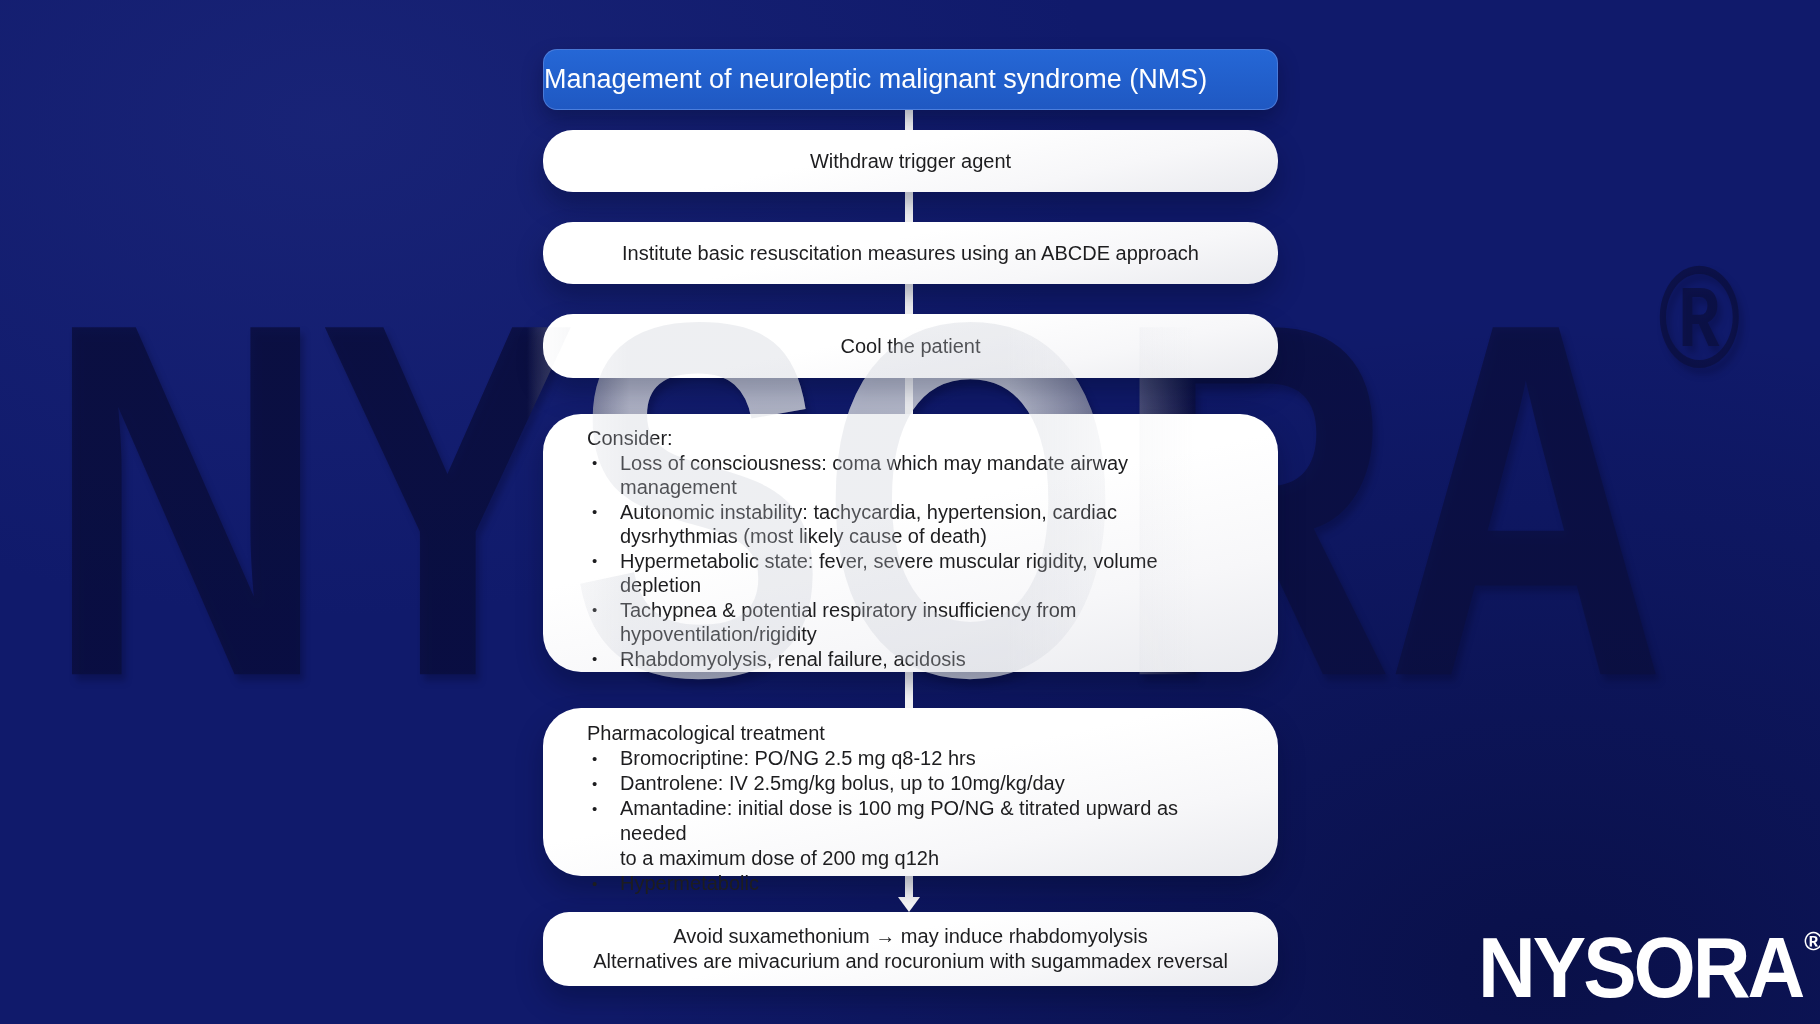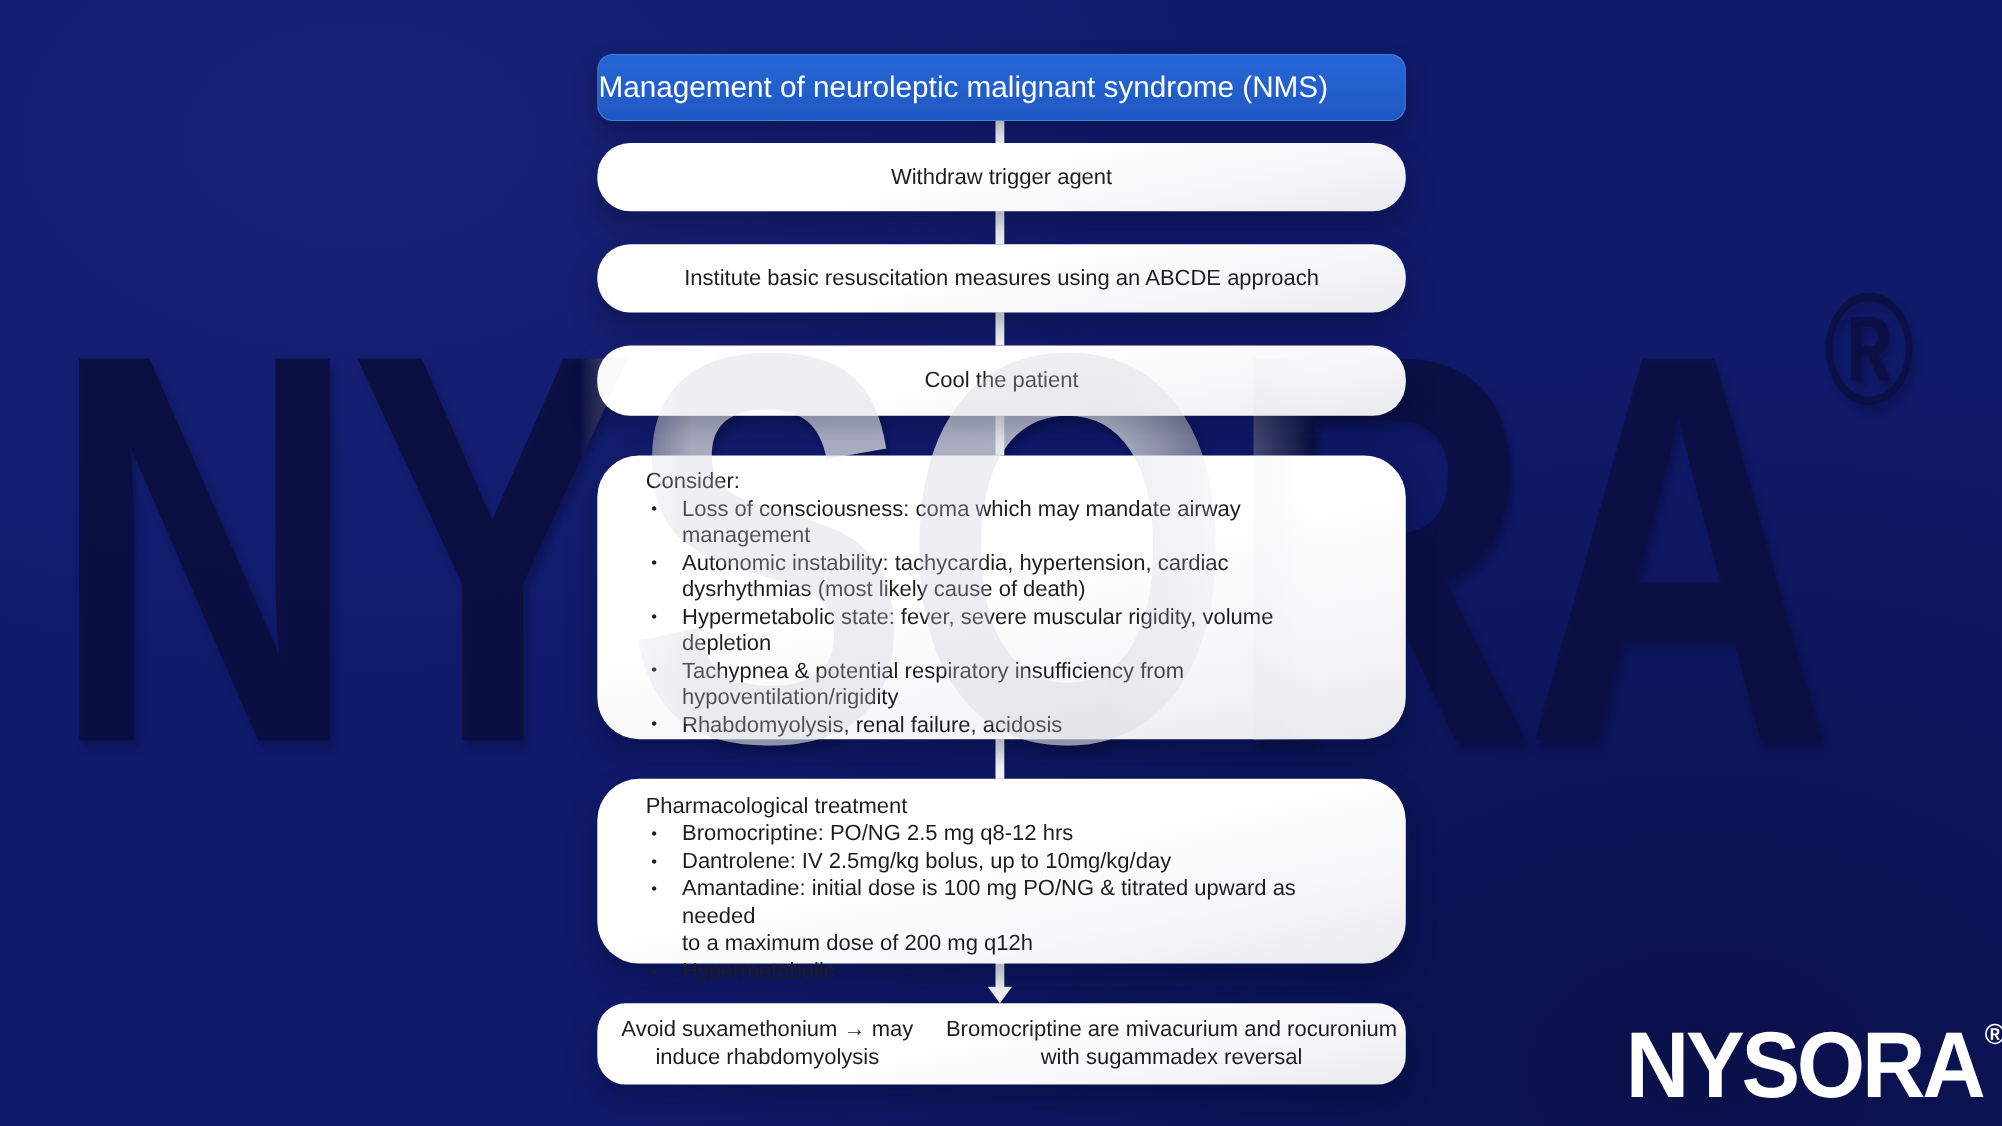--- a/index.html
+++ b/index.html
@@ -81,21 +81,21 @@
     display:flex; align-items:center; justify-content:flex-start;
     text-align:center;
     box-shadow:0 10px 20px rgba(4,8,40,0.35);
     margin-top:13px;
   }
   .box-withdraw{ top:130px; height:62px; }
   .box-institute{ top:222px; height:62px; }
   .box-cool{ top:314px; height:64px; }
   .box-consider{ top:414px; height:258px; border-radius:38px; padding:12px 44px 8px 44px; font-size:20px; line-height:24.5px; }
   .box-pharm{ top:708px; height:168px; border-radius:38px; padding:13px 44px 8px 44px; font-size:20px; line-height:25px; }
-  .box-avoid{ top:912px; height:74px; flex-direction:row; line-height:25px; border-radius:26px; }
+  .box-avoid{ top:912px; height:74px; flex-direction:column; line-height:25px; border-radius:26px; }
 
   .list-header{ font-size:20px; }
   .bullet-row{ display:flex; }
   .dot{ width:28px; flex:0 0 28px; text-align:left; padding-left:5px; font-size:15px; }
   .b-text{ flex:1; white-space:pre-line; }
 
   
   .conn{
     position:absolute; left:905px; width:8px;
     background:#ffffff; z-index:2;
@@ -217,21 +217,21 @@
         </div>
         <div class="bullet-row">
           <span class="dot">•</span>
           <span class="b-text">Hypermetabolic</span>
         </div>
       </div>
   </div>
 
   <div class="box box-white box-center box-avoid">
     <span>Avoid suxamethonium → may induce rhabdomyolysis</span>
-    <span>Bromocriptine are mivacurium and rocuronium with sugammadex reversal</span>
+    <span>Alternatives are mivacurium and rocuronium with sugammadex reversal</span>
   </div>
 
   <div class="wm wm-front">
       <span>NYSORA</span>
       <span class="wm-reg">®</span>
     </div>
 
   <div class="logo">
     <span>NYSORA</span>
     <span class="logo-reg">®</span>

